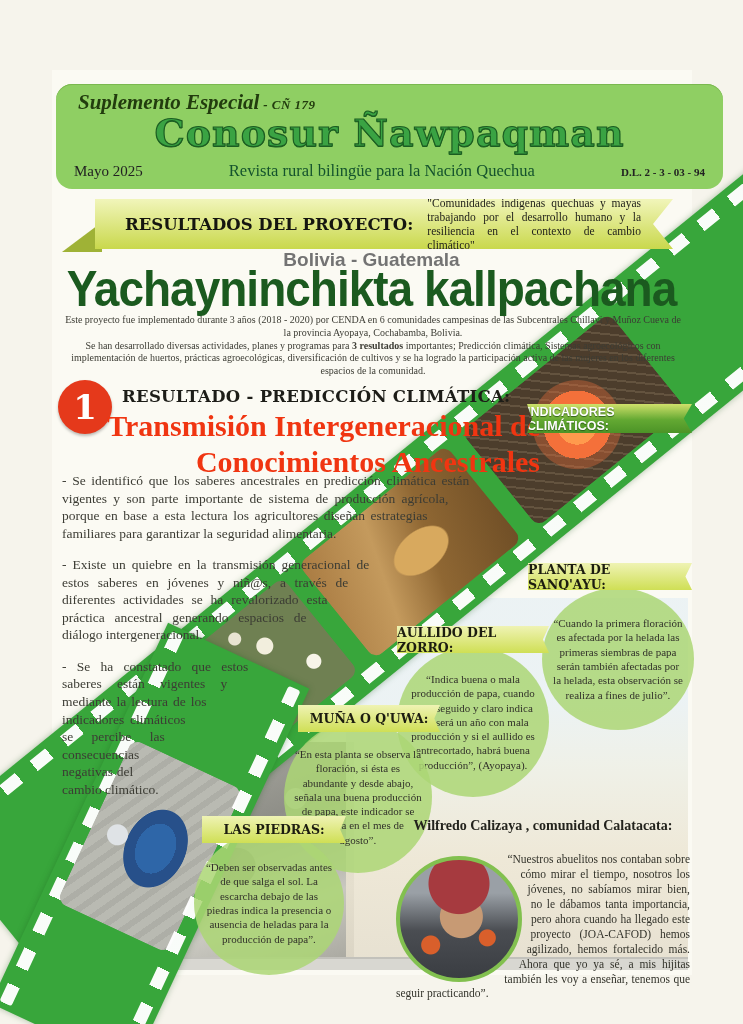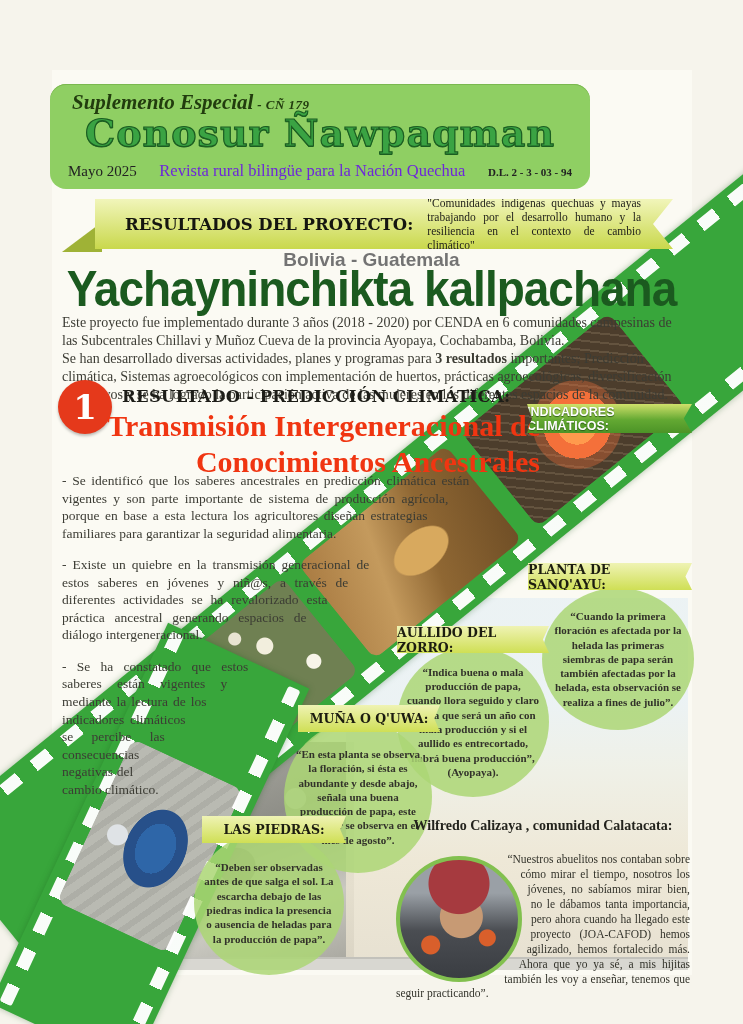--- a/index.html
+++ b/index.html
@@ -1,53 +1,53 @@
 <!DOCTYPE html>
 <html><head>
 <meta charset="utf-8">
 <style>
   html,body{margin:0;padding:0;background:#dedcd4;}
   .page{position:relative;width:743px;height:1024px;background:#f6f4ec;overflow:hidden;
         font-family:"Liberation Serif",serif;color:#3b3b34;}
   .content-bg{position:absolute;left:52px;top:70px;width:640px;height:905px;background:#fbfaf3;z-index:0;}
 
   
-  .masthead{position:absolute;left:50px;top:84px;width:540px;height:105px;background:#8fcf63;
+  .masthead{position:absolute;left:56px;top:84px;width:667px;height:105px;background:#8fcf63;
             border-radius:16px;z-index:4;box-shadow:0 1px 0 #7ab84f inset;}
   .supplement{position:absolute;left:22px;top:6px;font-family:"Liberation Serif",serif;
               font-style:italic;font-weight:bold;font-size:21px;color:#223c0e;}
   .supplement .issue{font-size:13px;letter-spacing:.5px;}
   .mast-title{position:absolute;left:0;right:0;top:26px;text-align:center;
               font-family:"DejaVu Serif",serif;font-weight:bold;font-size:38px;color:#3aa343;
               -webkit-text-stroke:1.2px #1c5e22;text-shadow:0 1px 0 #1c5e22;letter-spacing:1px;}
   .mast-bottom{position:absolute;left:18px;right:18px;bottom:8px;display:flex;
                justify-content:space-between;align-items:baseline;}
   .mast-date{font-size:15px;color:#222;}
-  .mast-sub{font-size:16.5px;color:#6d28d9;}
+  .mast-sub{font-size:16.5px;color:#14532d;}
   .mast-dl{font-size:11px;font-weight:bold;color:#222;}
 
   
   .ribbon-fold{position:absolute;left:62px;top:222px;width:40px;height:30px;background:#9fb236;
                clip-path:polygon(0 100%,100% 0,100% 100%);z-index:3;}
   .ribbon{position:absolute;left:95px;top:199px;width:578px;height:50px;z-index:4;
           background:linear-gradient(#f1f5ba,#c9d84c);display:flex;align-items:center;
           clip-path:polygon(0 0,100% 0,calc(100% - 20px) 50%,100% 100%,0 100%);}
   .ribbon-label{flex:0 0 auto;padding:0 14px 0 30px;font-family:"DejaVu Serif",serif;
                 font-weight:bold;font-size:16.5px;color:#151510;}
   .ribbon-quote{width:282px;font-size:11.5px;line-height:1.22;text-align:justify;color:#23231c;
                 padding-right:32px;}
 
   .countries{position:absolute;left:0;right:0;top:249px;text-align:center;z-index:4;
              font-family:"Liberation Sans",sans-serif;font-weight:bold;font-size:19px;color:#737373;}
   .main-title{position:absolute;left:0;right:0;top:262px;text-align:center;z-index:4;
               font-family:"Liberation Sans",sans-serif;font-weight:bold;font-size:46px;
               color:#1b5a1f;transform:scaleY(1.08);letter-spacing:-1px;}
 
-  .intro{position:absolute;left:62px;top:314px;width:622px;z-index:4;text-align:left;
-         font-size:14px;line-height:1.28;color:#3c3c34;}
+  .intro{position:absolute;left:62px;top:314px;width:622px;z-index:4;text-align:center;
+         font-size:10px;line-height:1.28;color:#3c3c34;}
   .intro p{margin:0;}
   .intro b{font-weight:bold;font-family:Liberation Serif, serif;}
 
   
   .num-badge{position:absolute;left:58px;top:380px;width:54px;height:54px;border-radius:50%;
              background:#e5391b;color:#fff;z-index:4;display:flex;align-items:center;justify-content:center;
              font-family:"DejaVu Serif",serif;font-weight:bold;font-size:34px;box-shadow:0 2px 3px rgba(0,0,0,.25);}
   .result-heading{position:absolute;left:122px;top:387px;z-index:4;font-family:"DejaVu Serif",serif;
                   font-weight:bold;font-size:16.5px;color:#1d1d18;letter-spacing:.3px;}
   .result-title{position:absolute;left:70px;top:408px;width:470px;z-index:4;text-align:right;
@@ -111,21 +111,21 @@
      repeating-linear-gradient(30deg,rgba(120,120,115,.18) 0 6px,transparent 6px 14px);}
 
   
   .ind-label{position:absolute;z-index:5;background:linear-gradient(#eff3b4,#cfdf55);
              display:flex;align-items:center;justify-content:center;
              font-family:"DejaVu Serif",serif;font-weight:bold;font-size:12.5px;color:#1c1c10;
              clip-path:polygon(0 0,100% 0,96% 50%,100% 100%,0 100%);
              box-shadow:0 1px 2px rgba(60,60,20,.35);}
   .bubble{position:absolute;z-index:2;border-radius:50%;background:rgba(171,214,116,.85);
           display:flex;align-items:center;justify-content:center;text-align:center;
-          font-size:11px;line-height:1.3;color:#32322a;padding:10px;box-sizing:border-box;font-weight:bold;}
+          font-size:11px;line-height:1.3;color:#32322a;padding:10px;box-sizing:border-box;}
   .lbl-sanqayu{left:528px;top:563px;width:164px;height:27px;}
   .bub-sanqayu{left:542px;top:588px;width:152px;height:142px;}
   .lbl-zorro{left:397px;top:626px;width:152px;height:27px;}
   .bub-zorro{left:397px;top:647px;width:152px;height:150px;}
   .lbl-munia{left:298px;top:705px;width:142px;height:27px;}
   .bub-munia{left:284px;top:721px;width:148px;height:152px;}
   .lbl-piedras{left:202px;top:816px;width:144px;height:27px;}
   .bub-piedras{left:194px;top:831px;width:150px;height:144px;}
 
   

